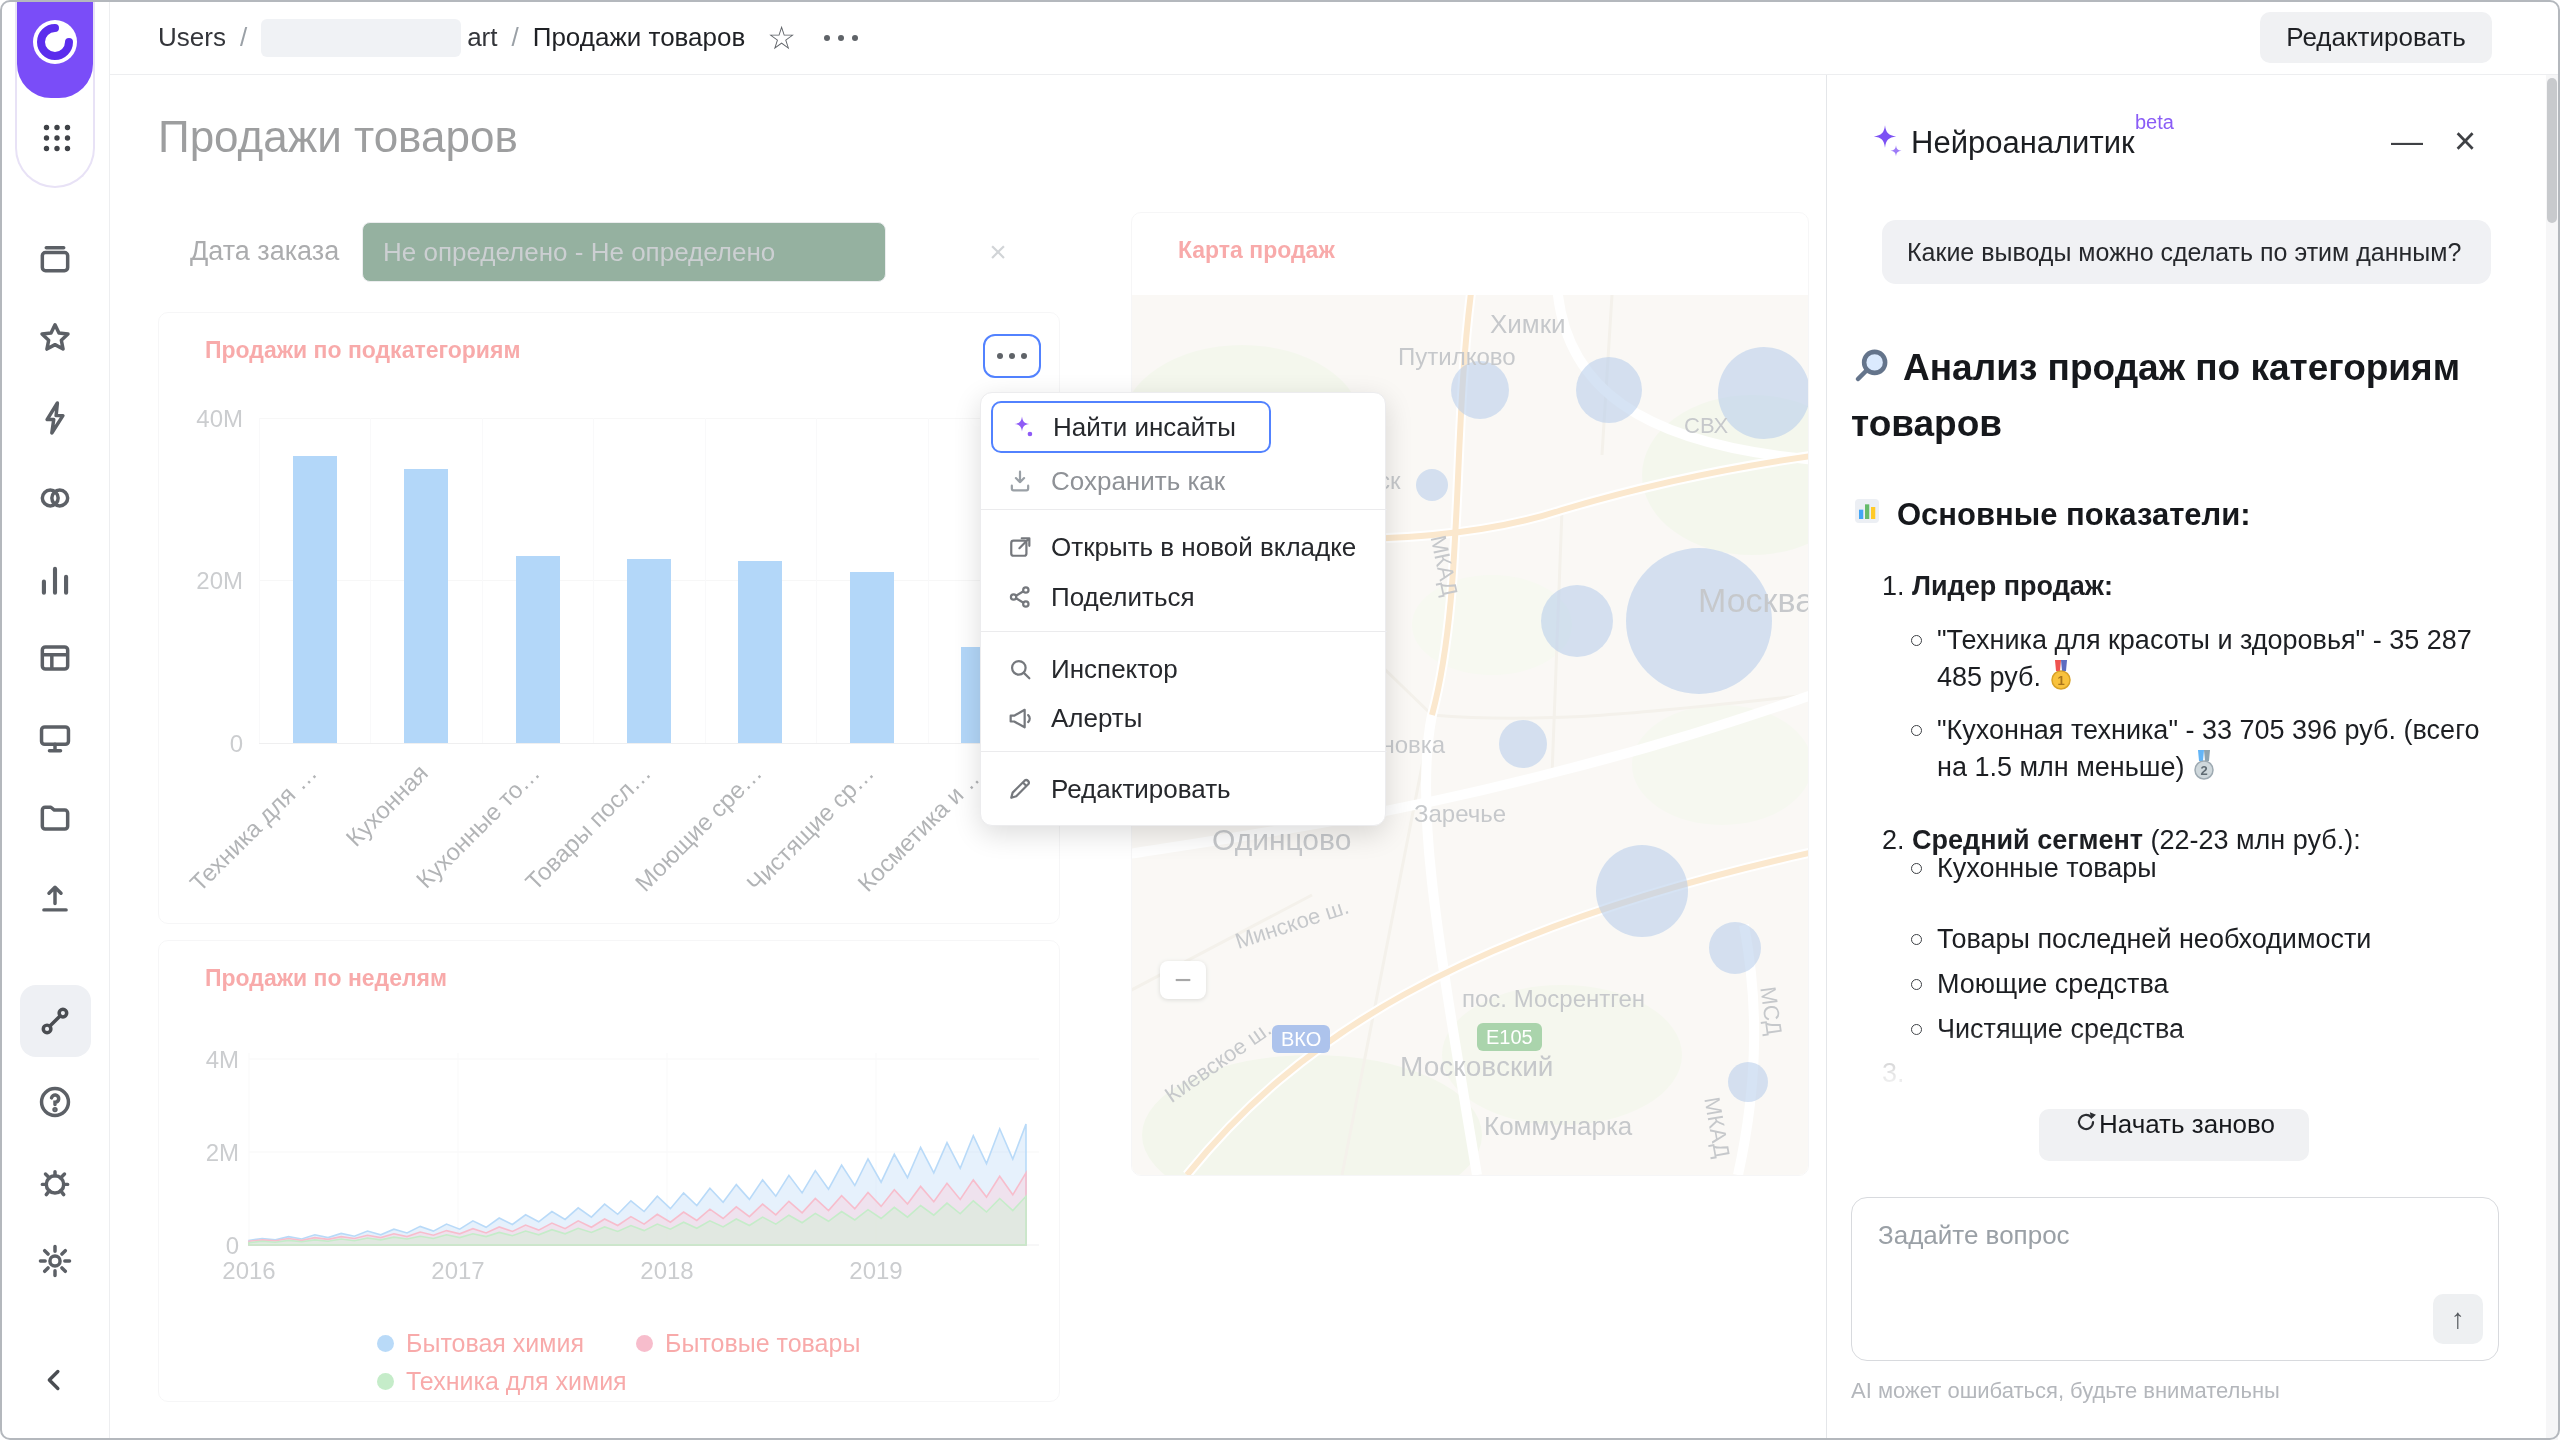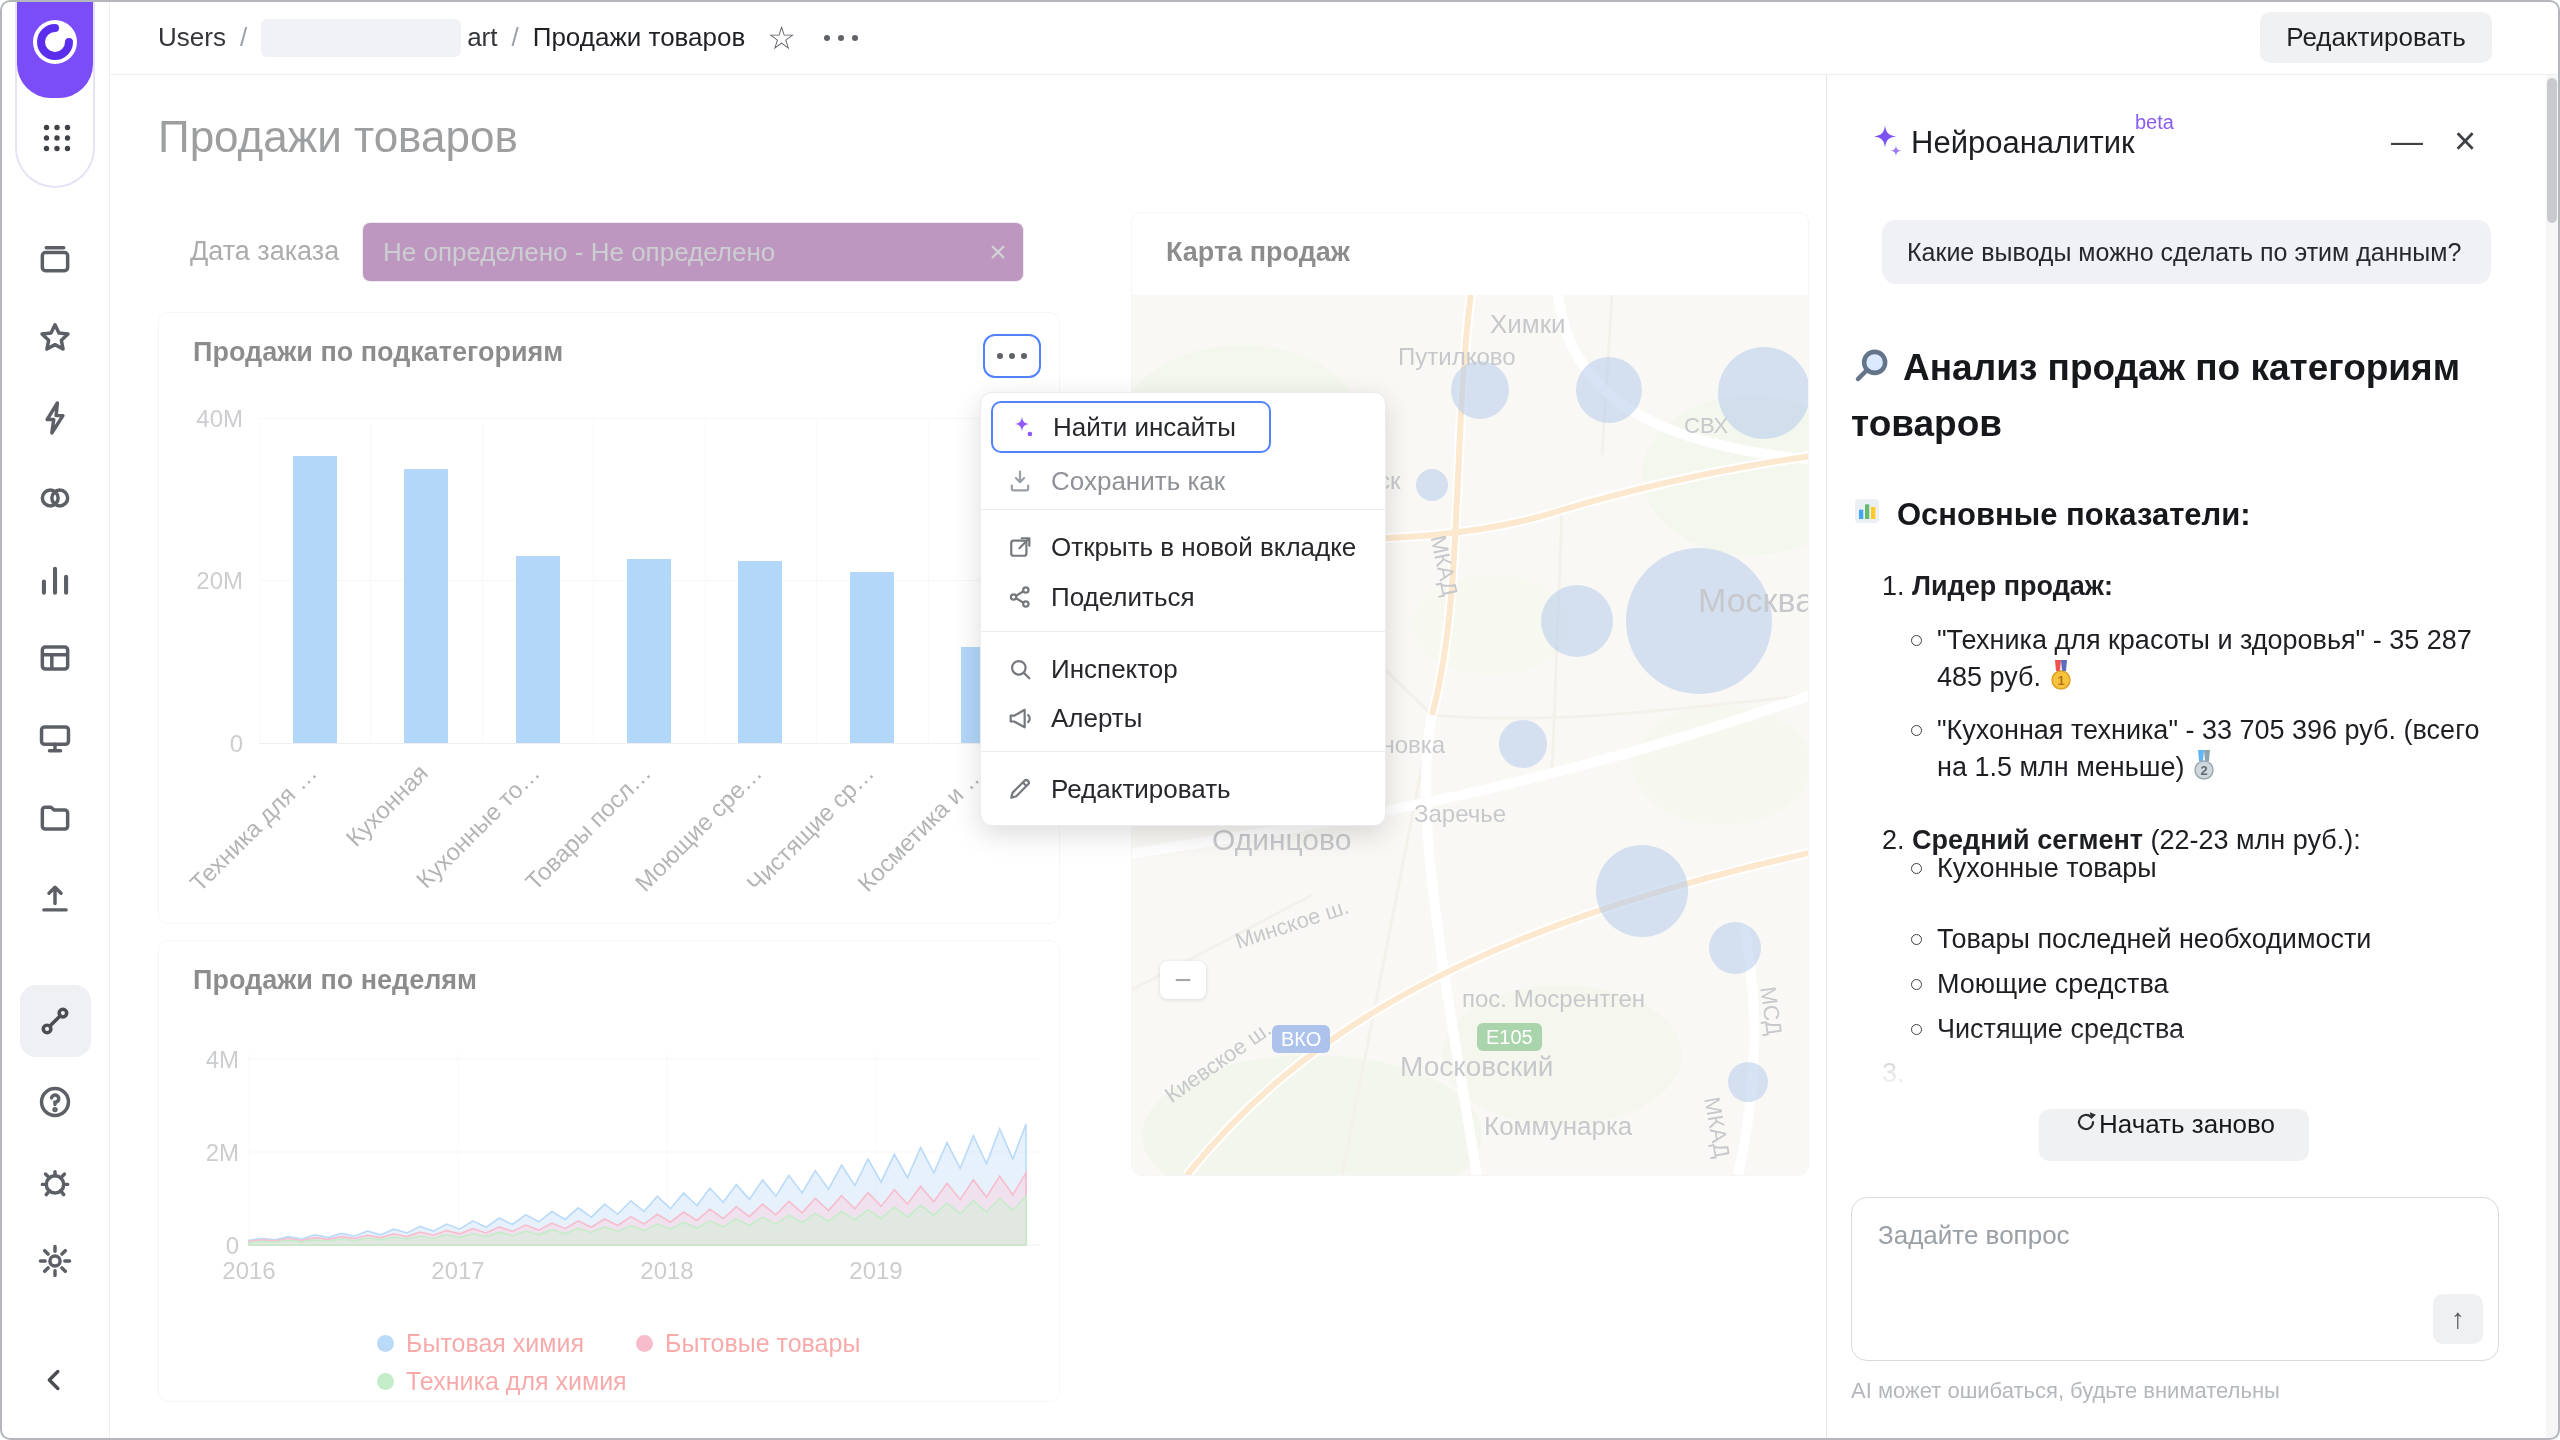--- a/index.html
+++ b/index.html
@@ -24,25 +24,25 @@
   #breadcrumb .sep{margin:0 14px;color:#9aa0a6}
   #crumb-mask{display:inline-block;width:200px;height:38px;background:#f0f2f5;border-radius:6px;margin-right:6px}
   #fav-star{font-size:32px;color:#5f6368;margin-left:22px;background:none;border:none;cursor:pointer}
   .dots3{display:inline-flex;align-items:center;margin-left:24px;background:none;border:none;cursor:pointer;height:40px}
   .dots3 i{width:6px;height:6px;border-radius:50%;background:#5f6368;display:inline-block;margin:0 4px}
   #edit-btn{position:absolute;left:2150px;top:12px;width:232px;height:51px;background:#f0f1f3;border:none;border-radius:10px;font-size:26px;color:#1f2125;cursor:pointer;font-family:inherit}
 
   
   #page-title{position:absolute;left:158px;top:112px;font-size:44px;font-weight:500;color:#26282c}
   #filter-label{position:absolute;left:190px;top:236px;font-size:27px;color:#46484c}
-  #filter-input{position:absolute;left:362px;top:222px;width:662px;height:60px;border:1px solid #d5d7db;border-radius:8px;padding:0 56px 0 20px;font-size:26px;color:#8f959b;font-family:inherit;background:#701a75}
+  #filter-input{position:absolute;left:362px;top:222px;width:524px;height:60px;border:1px solid #d5d7db;border-radius:8px;padding:0 56px 0 20px;font-size:26px;color:#8f959b;font-family:inherit;background:#14532d}
   #filter-clear{position:absolute;left:978px;top:232px;width:40px;height:40px;border:none;background:none;font-size:30px;color:#9aa0a6;cursor:pointer}
 
   .card{position:absolute;background:#fff;border:1px solid #ececee;border-radius:10px}
-  .card-title{position:absolute;left:34px;top:24px;font-size:27px;color:#000000}
+  .card-title{position:absolute;left:46px;top:24px;font-size:23px;color:#ef4444}
 
   
   #card-subcat{left:158px;top:312px;width:902px;height:612px}
   .grid-h{position:absolute;left:100px;width:780px;height:1px;background:#ededee}
   .ytick{position:absolute;left:14px;width:70px;text-align:right;font-size:24px;color:#8d9096}
   .vgrid{position:absolute;top:105px;height:325px;width:1px;background:#f2f2f3}
   .bar{position:absolute;width:44px}
   .bar-cat{position:absolute;width:200px;text-align:right;font-size:24px;color:#55595e;transform:rotate(-45deg);transform-origin:100% 0;white-space:nowrap}
 
   

